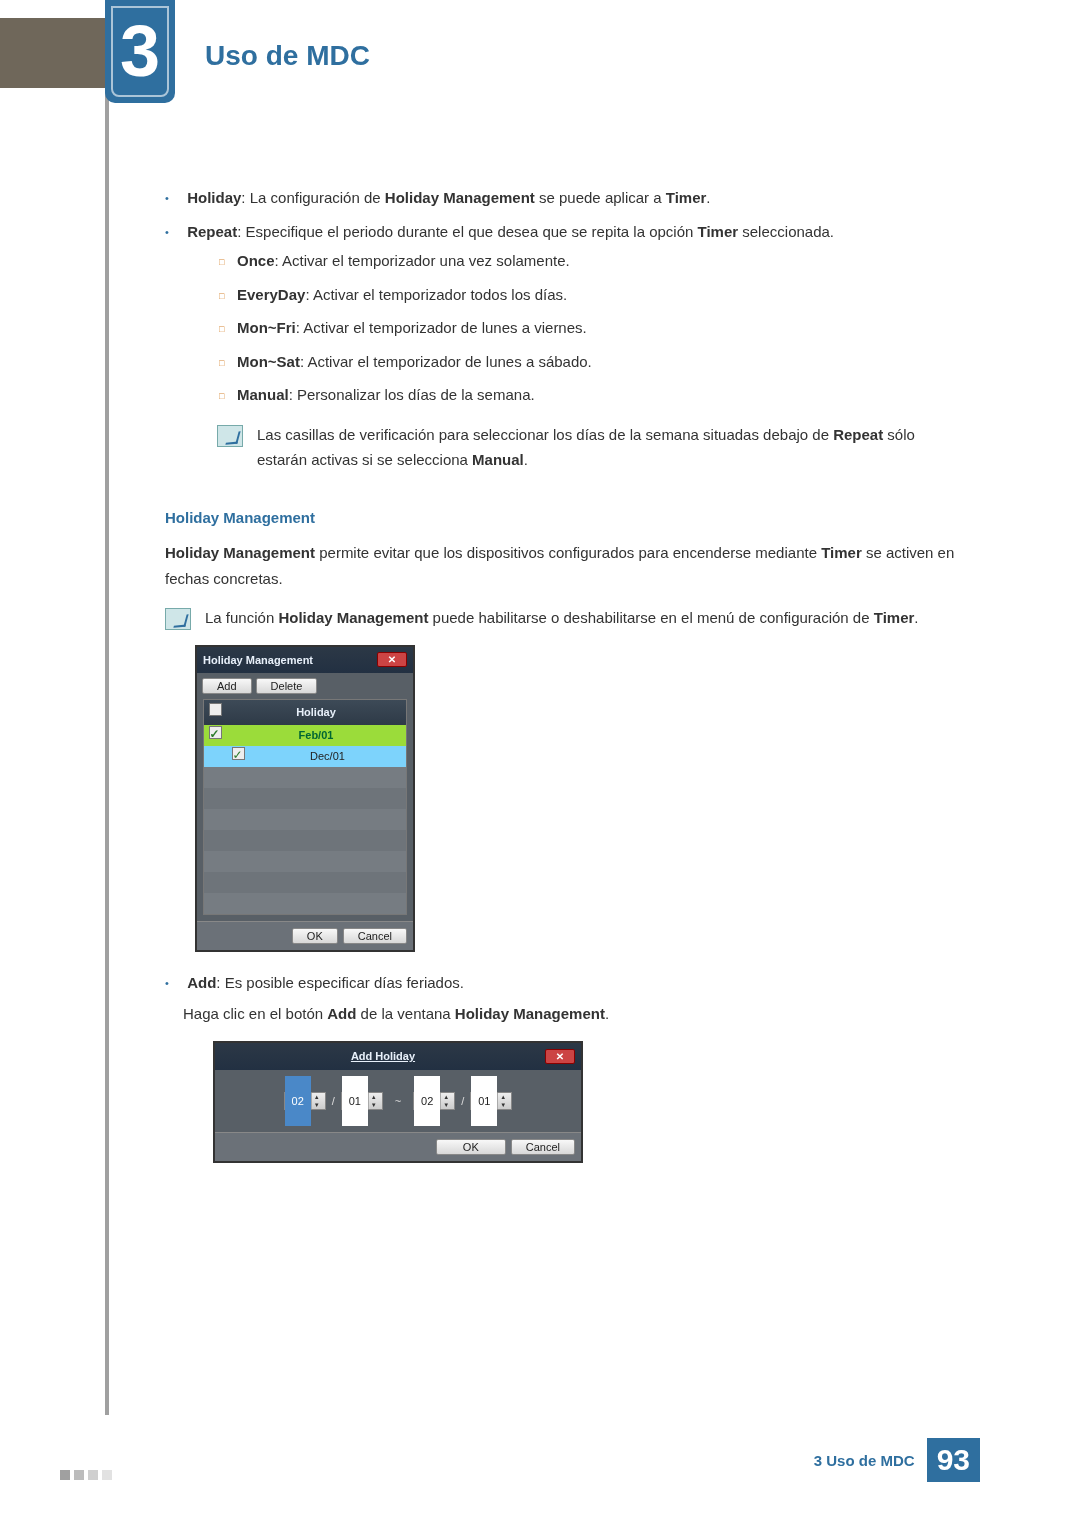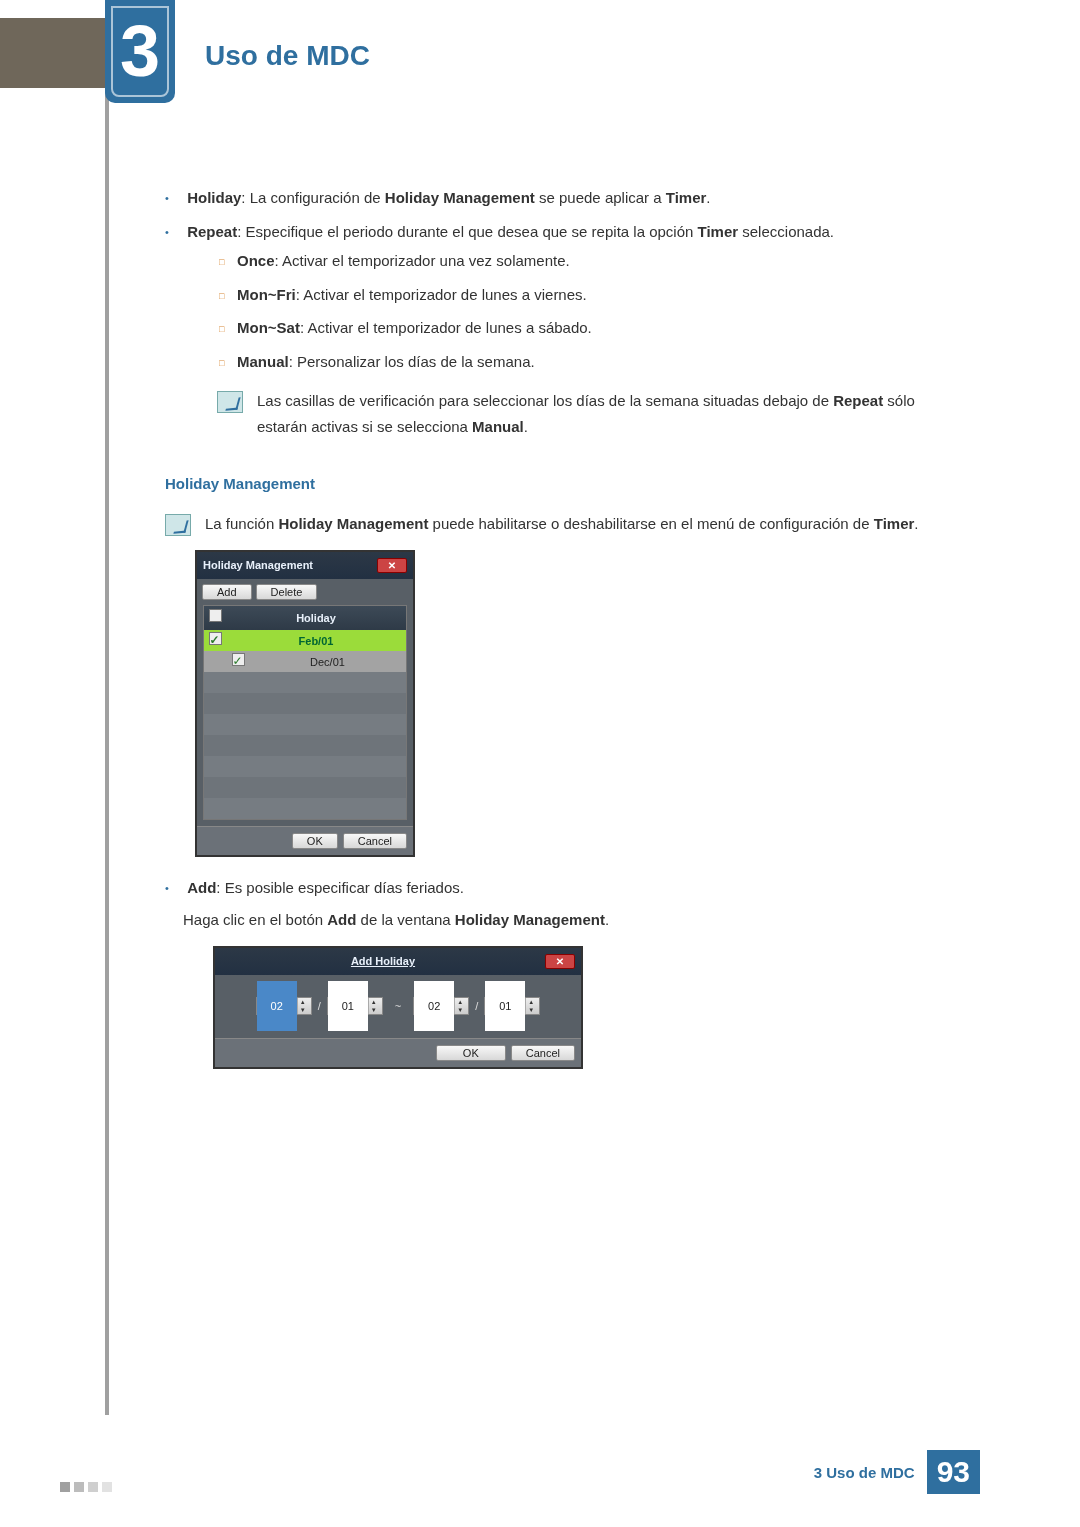--- a/index.html
+++ b/index.html
@@ -185,21 +185,21 @@
   .grid-head .c2{ flex:1; text-align:center; padding:3px 0; font-weight:bold;}
   .grid-row {
     display: flex;
     font-size: 11px;
     height: 21px;
     align-items: center;
   }
   .grid-row .c1{ width:22px; text-align:center;}
   .grid-row .c2{ flex:1; text-align:center;}
   .grid-row.sel { background: #9bdc3a; color:#063; font-weight:bold;}
-  .grid-row.alt { background: #a3a3a3; color:#222;padding-left:23px;}
+  .grid-row.alt { background: #7dd3fc; color:#222;padding-left:23px;}
   .grid-row.empty1 { background:#767c82;}
   .grid-row.empty2 { background:#6e747a;}
   .chk {
     display:inline-block; width:13px; height:13px;
     background:#eee; border:1px solid #777;
     position:relative;
   }
   .chk.on::after{
     content:"✓"; color:#2a7a2a;
     position:absolute; left:0; top:-3px; font-size:12px;
@@ -225,21 +225,21 @@
     font-size:11px; color:#ddd;
     justify-content:center;
   }
   .spin {
     display:flex; align-items:center;
     background:#fff; border:1px solid #888;
     height:18px;
   }
   .spin.hl input{ background:#4a88c8; color:#fff;}
   .spin input{
-    width:40px; border:none; font-size:11px;
+    width:26px; border:none; font-size:11px;
     text-align:center; padding:19px 2px; outline:none;
     background:#fff; color:#222;
   }
   .spin .arrows{
     width:14px; height:16px;
     background:linear-gradient(#eee,#ccc);
     border-left:1px solid #aaa;
     position:relative;
   }
   .spin .arrows::before{
@@ -252,21 +252,21 @@
   }
   .dialog2-footer{
     background:#6b7178;
     padding:6px;
     display:flex; justify-content:flex-end; gap:5px;
     border-top:1px solid #888;
   }
 
   .footer-area{
     position:absolute;
-    left:0; bottom:0;
+    left:0; bottom:12px;
     width:100%; height:70px;
   }
   .footer-bar{
     position:absolute;
     left:100px; bottom:33px;
     right:100px;
     display:flex; justify-content:flex-end; align-items:center;
     gap:12px;
   }
   .footer-text{
@@ -304,34 +304,38 @@
 <div class="content">
 
   <ul class="bullets">
     <li>
       <span class="b">Holiday</span><span>: La configuración de </span><span class="b">Holiday Management</span><span> se puede aplicar a </span><span class="b">Timer</span><span>.</span>
     </li>
     <li>
       <span class="b">Repeat</span><span>: Especifique el periodo durante el que desea que se repita la opción </span><span class="b">Timer</span><span> seleccionada.</span>
       <ul class="subs">
         <li><span class="b">Once</span><span>: Activar el temporizador una vez solamente.</span></li>
+        <li><span class="b">EveryDay</span><span>: Activar el temporizador todos los días.</span></li>
         <li><span class="b">Mon~Fri</span><span>: Activar el temporizador de lunes a viernes.</span></li>
         <li><span class="b">Mon~Sat</span><span>: Activar el temporizador de lunes a sábado.</span></li>
         <li><span class="b">Manual</span><span>: Personalizar los días de la semana.</span></li>
       </ul>
       <div class="note">
         <div class="note-icon"></div>
         <div>
           <span>Las casillas de verificación para seleccionar los días de la semana situadas debajo de </span><span class="b">Repeat</span><span> sólo estarán activas si se selecciona </span><span class="b">Manual</span><span>.</span>
         </div>
       </div>
     </li>
   </ul>
 
   <div class="section-h">Holiday Management</div>
+  <p class="para">
+    <span class="b">Holiday Management</span><span> permite evitar que los dispositivos configurados para encenderse mediante </span><span class="b">Timer</span><span> se activen en fechas concretas.</span>
+  </p>
   <div class="note note2">
     <div class="note-icon"></div>
     <div>
       <span>La función </span><span class="b">Holiday Management</span><span> puede habilitarse o deshabilitarse en el menú de configuración de </span><span class="b">Timer</span><span>.</span>
     </div>
   </div>
 
   <div class="dialog">
     <div class="dialog-title">
       <span>Holiday Management</span>

